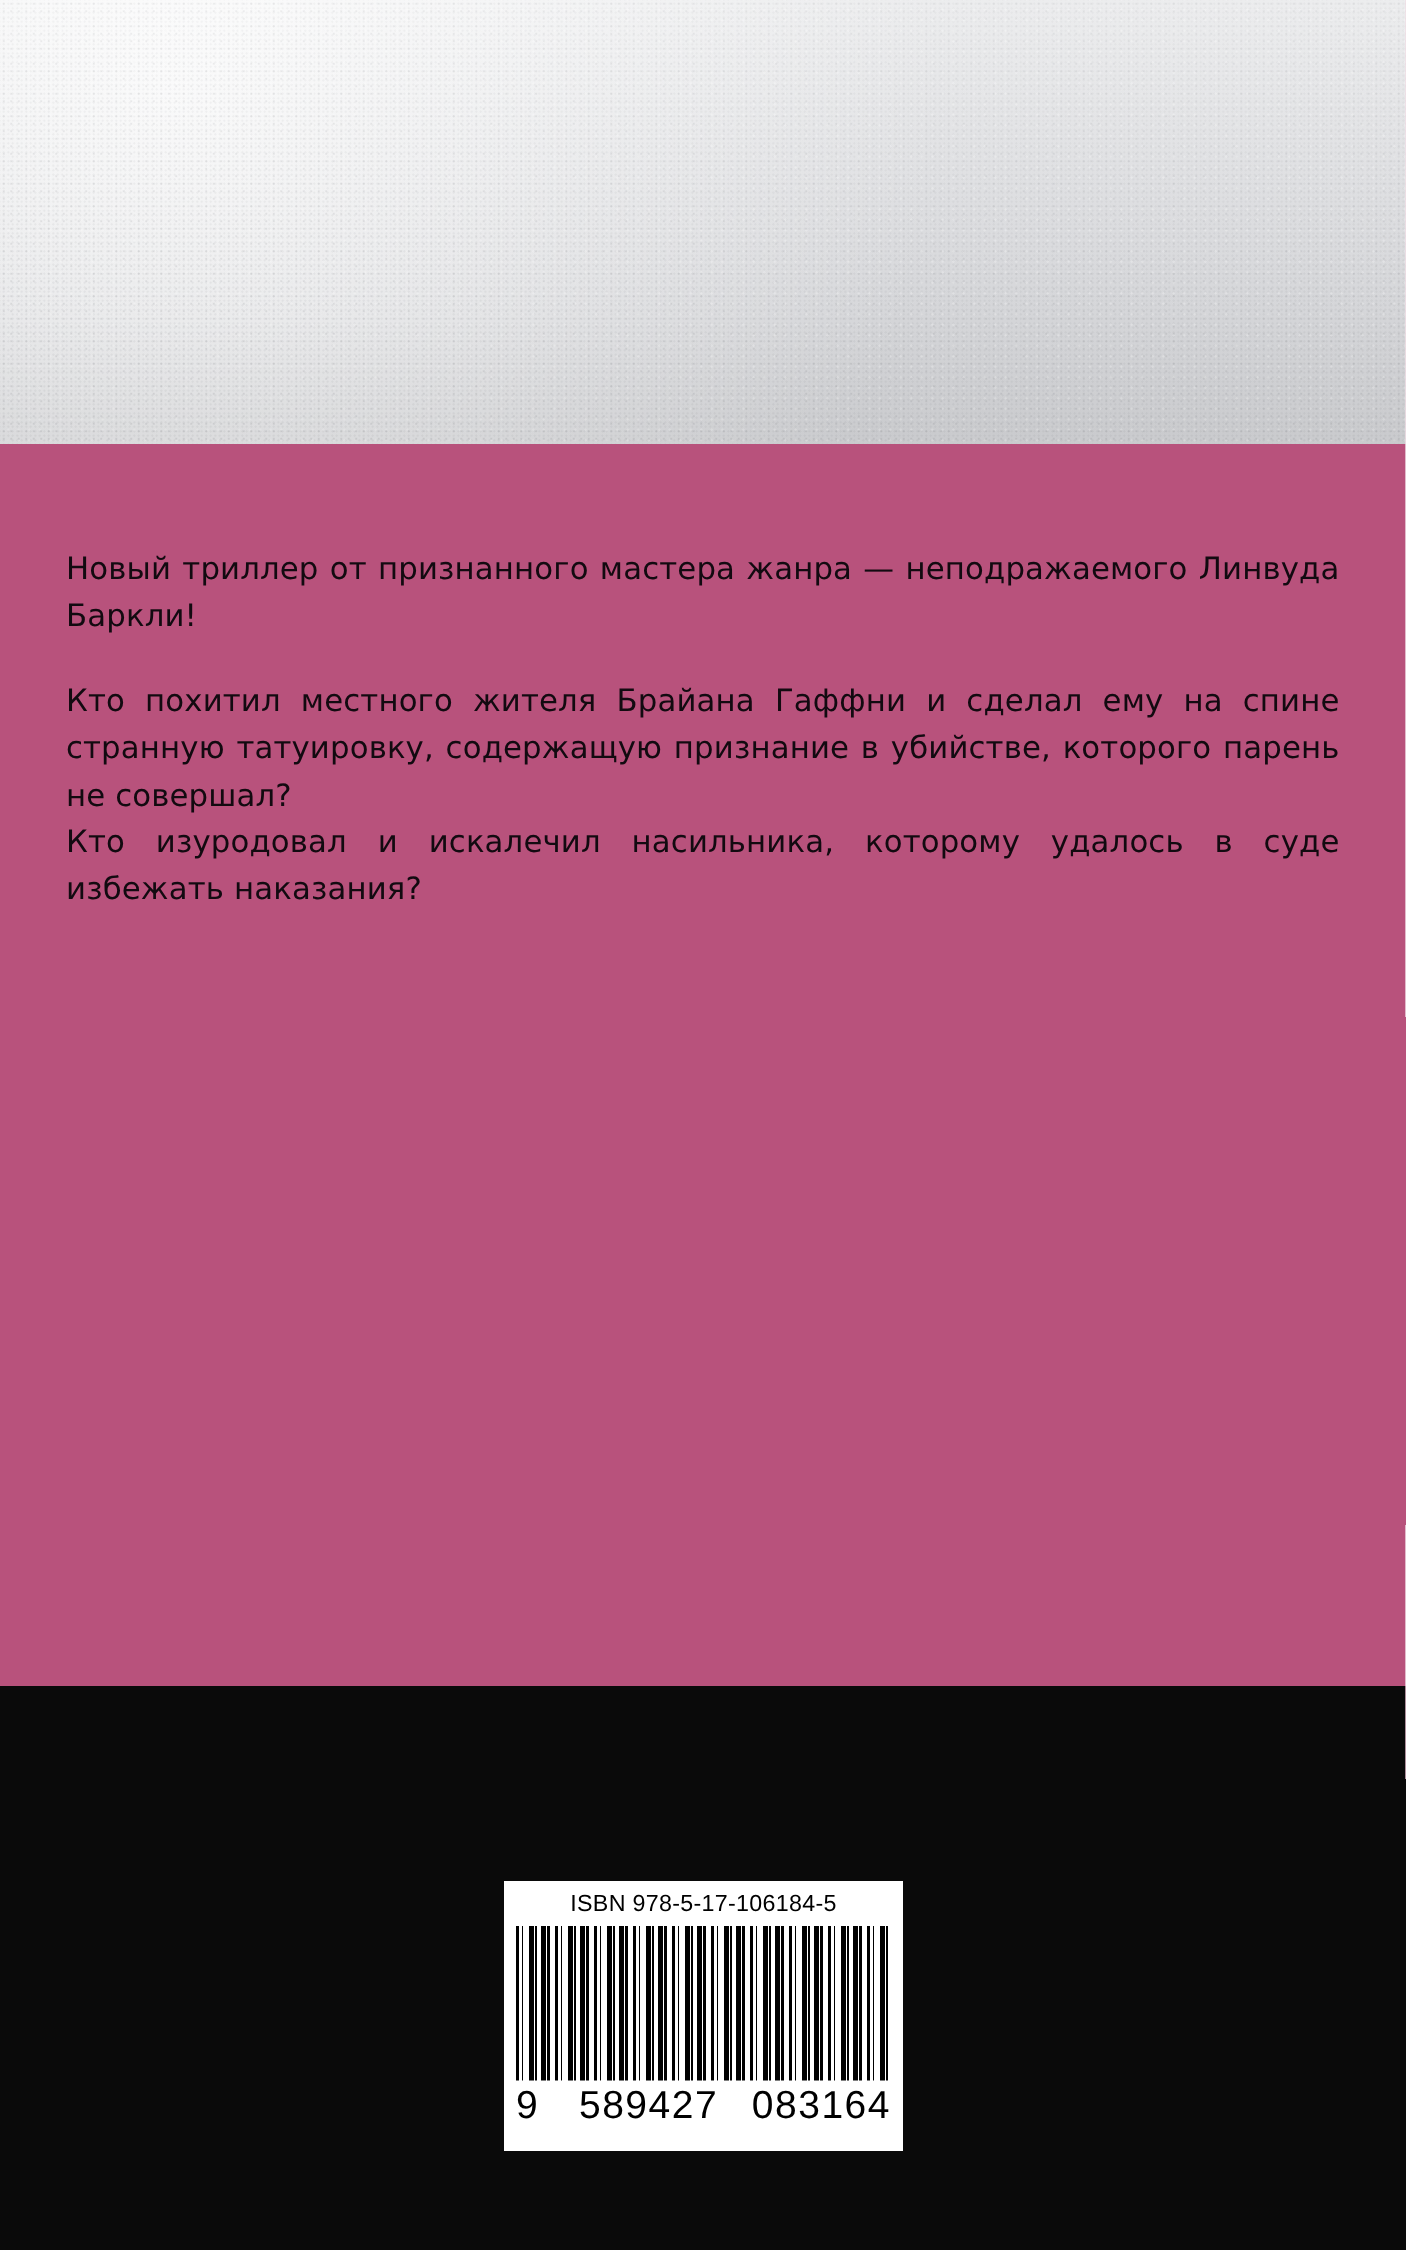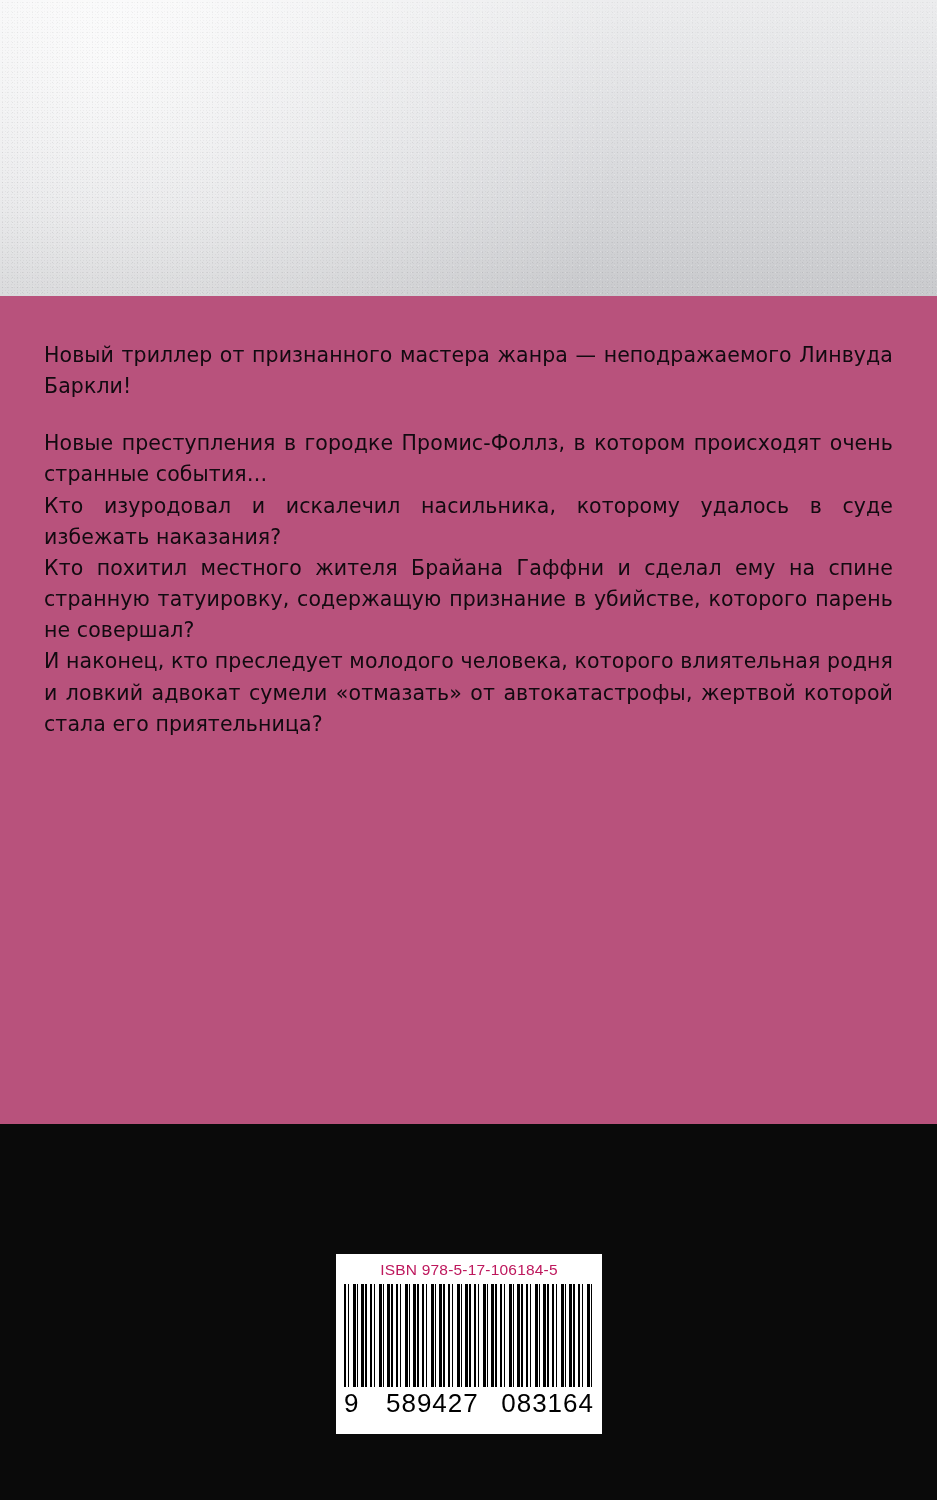--- a/index.html
+++ b/index.html
@@ -50,21 +50,21 @@
 
   
   .blurb-panel {
     position: absolute;
     left: 0;
     top: 296px;
     width: 937px;
     height: 1040px;
     background: #b8527c;
     box-sizing: border-box;
-    padding: 44px 44px 0 44px;
+    padding: 68px 44px 0 44px;
   }
   .blurb-panel p {
     margin: 0;
     color: #120a10;
     font-family: "DejaVu Sans", sans-serif;
     font-size: 20.5px;
     line-height: 1.52;
     text-align: justify;
     letter-spacing: 0.1px;
   }
@@ -95,21 +95,21 @@
     background: #ffffff;
     box-sizing: border-box;
     padding: 7px 8px 4px 8px;
     display: flex;
     flex-direction: column;
     align-items: center;
   }
   .isbn-text {
     font-family: "Liberation Sans", sans-serif;
     font-size: 15.5px;
-    color: #be185d;
+    color: #000000;
     letter-spacing: 0.2px;
     margin-bottom: 5px;
     white-space: nowrap;
   }
   .bars {
     width: 250px;
     height: 103px;
     background-color: #ffffff;
     background-image: repeating-linear-gradient(
       90deg,
@@ -144,24 +144,22 @@
 <div class="book-back">
 
   <div class="top-band">
     <div class="noise"></div>
     <div class="vignette"></div>
   </div>
 
   <div class="blurb-panel">
     <p class="blurb-lead">Новый триллер от признанного мастера жанра — неподражаемого Линвуда Баркли!</p>
     <div class="blurb-body">
-      <p>Новые преступления в городке Промис-Фоллз, в котором происходят очень странные события…</p>
+      <p>Кто похитил местного жителя Брайана Гаффни и сделал ему на спине странную татуировку, содержащую признание в убийстве, которого парень не совершал?</p>
       <p>Кто изуродовал и искалечил насильника, которому удалось в суде избежать наказания?</p>
-      <p>Кто похитил местного жителя Брайана Гаффни и сделал ему на спине странную татуировку, содержащую признание в убийстве, которого парень не совершал?</p>
-      <p>И наконец, кто преследует молодого человека, которого влиятельная родня и  ловкий адвокат сумели «отмазать» от автокатастрофы, жертвой которой стала его приятельница?</p>
     </div>
   </div>
 
   <div class="bottom-band"></div>
 
   <div class="barcode-block">
     <div class="isbn-text">ISBN 978-5-17-106184-5</div>
     <div class="bars"></div>
     <div class="barcode-digits">
       <span class="dg-lead">9</span>

